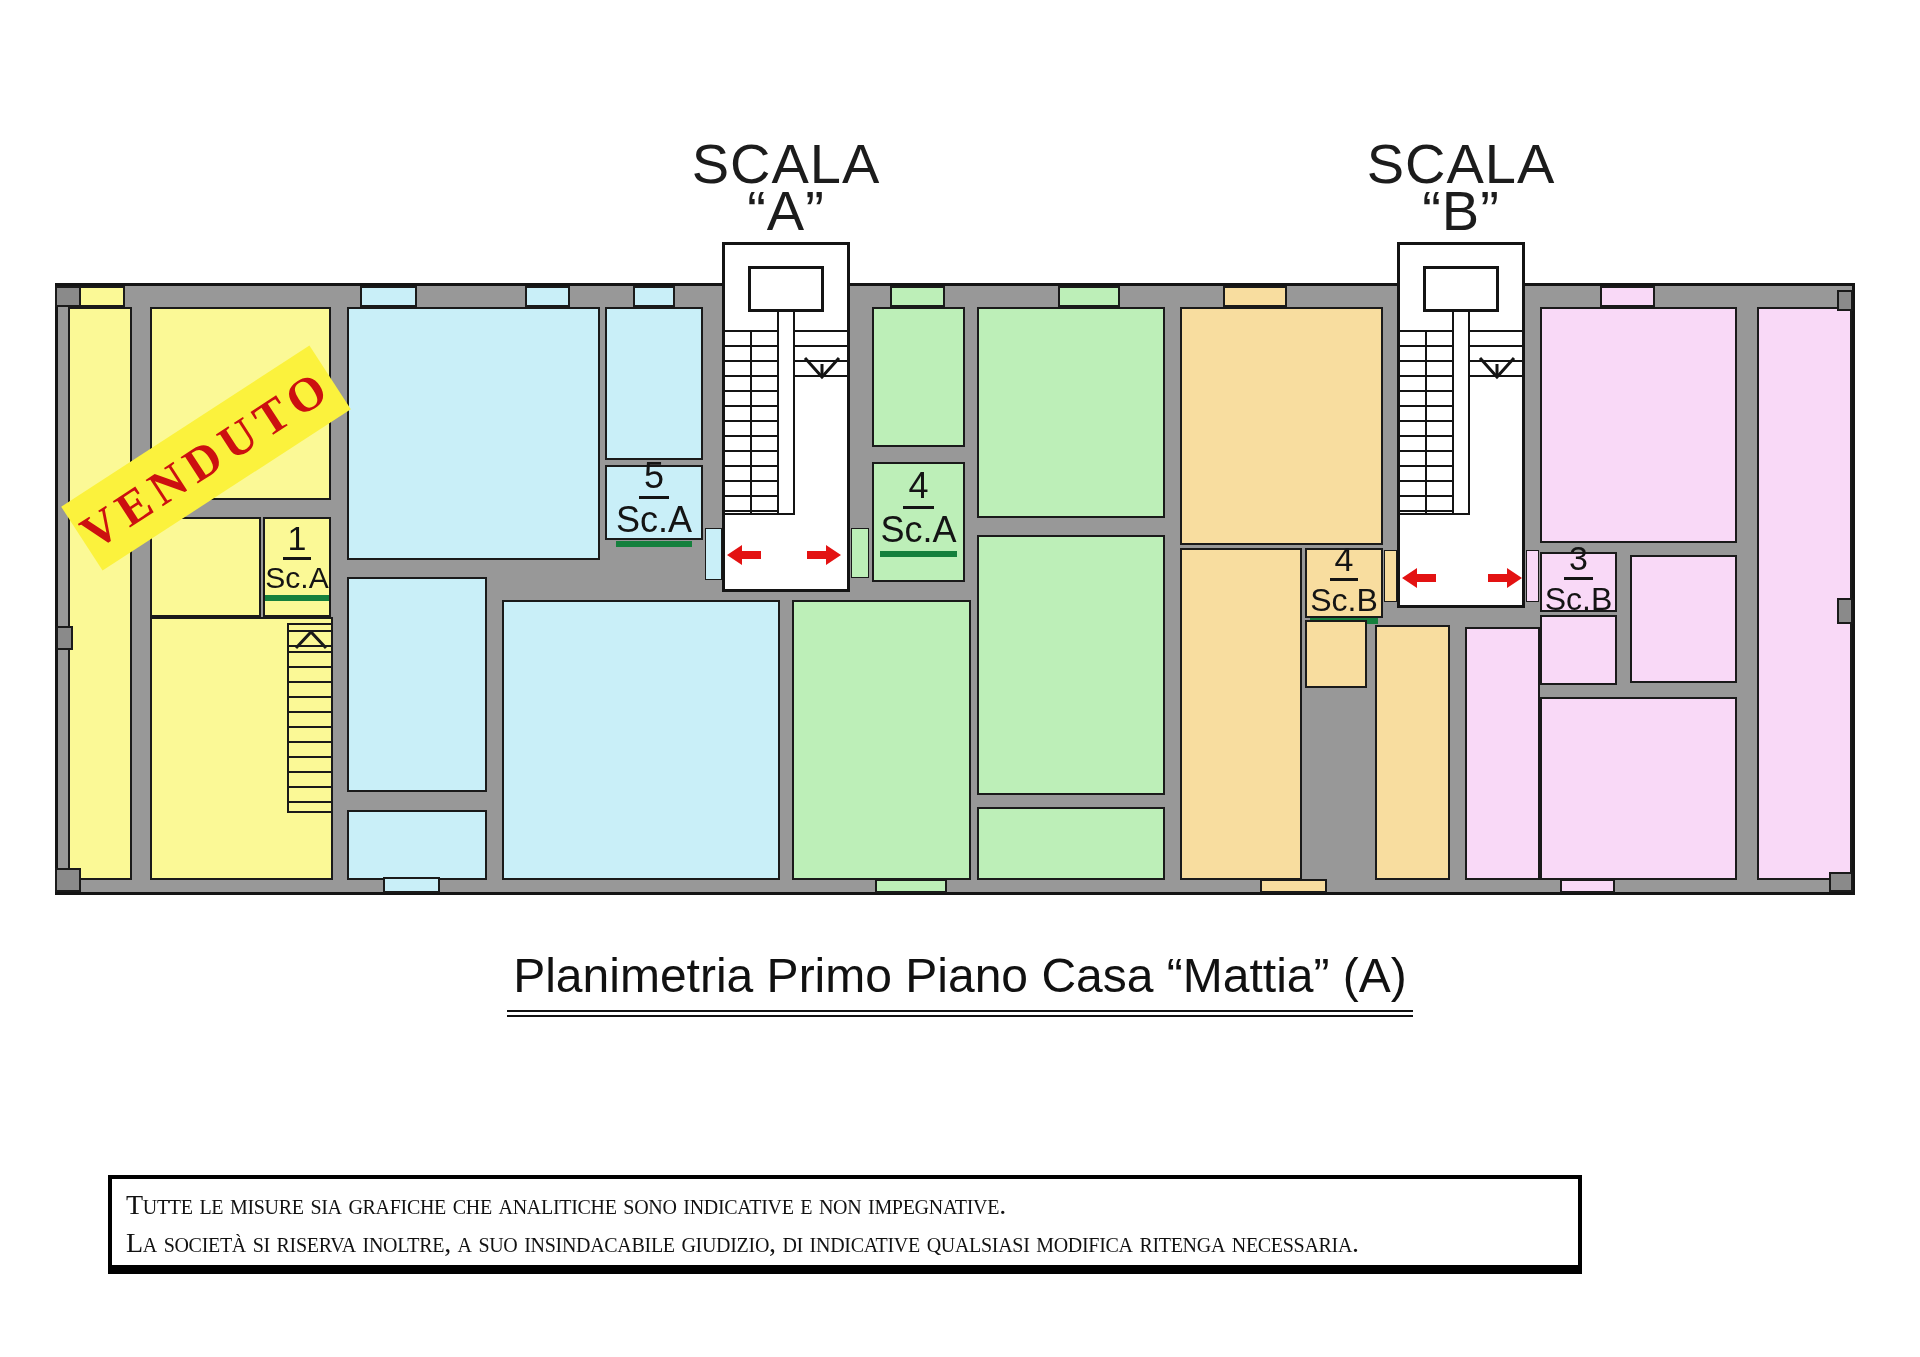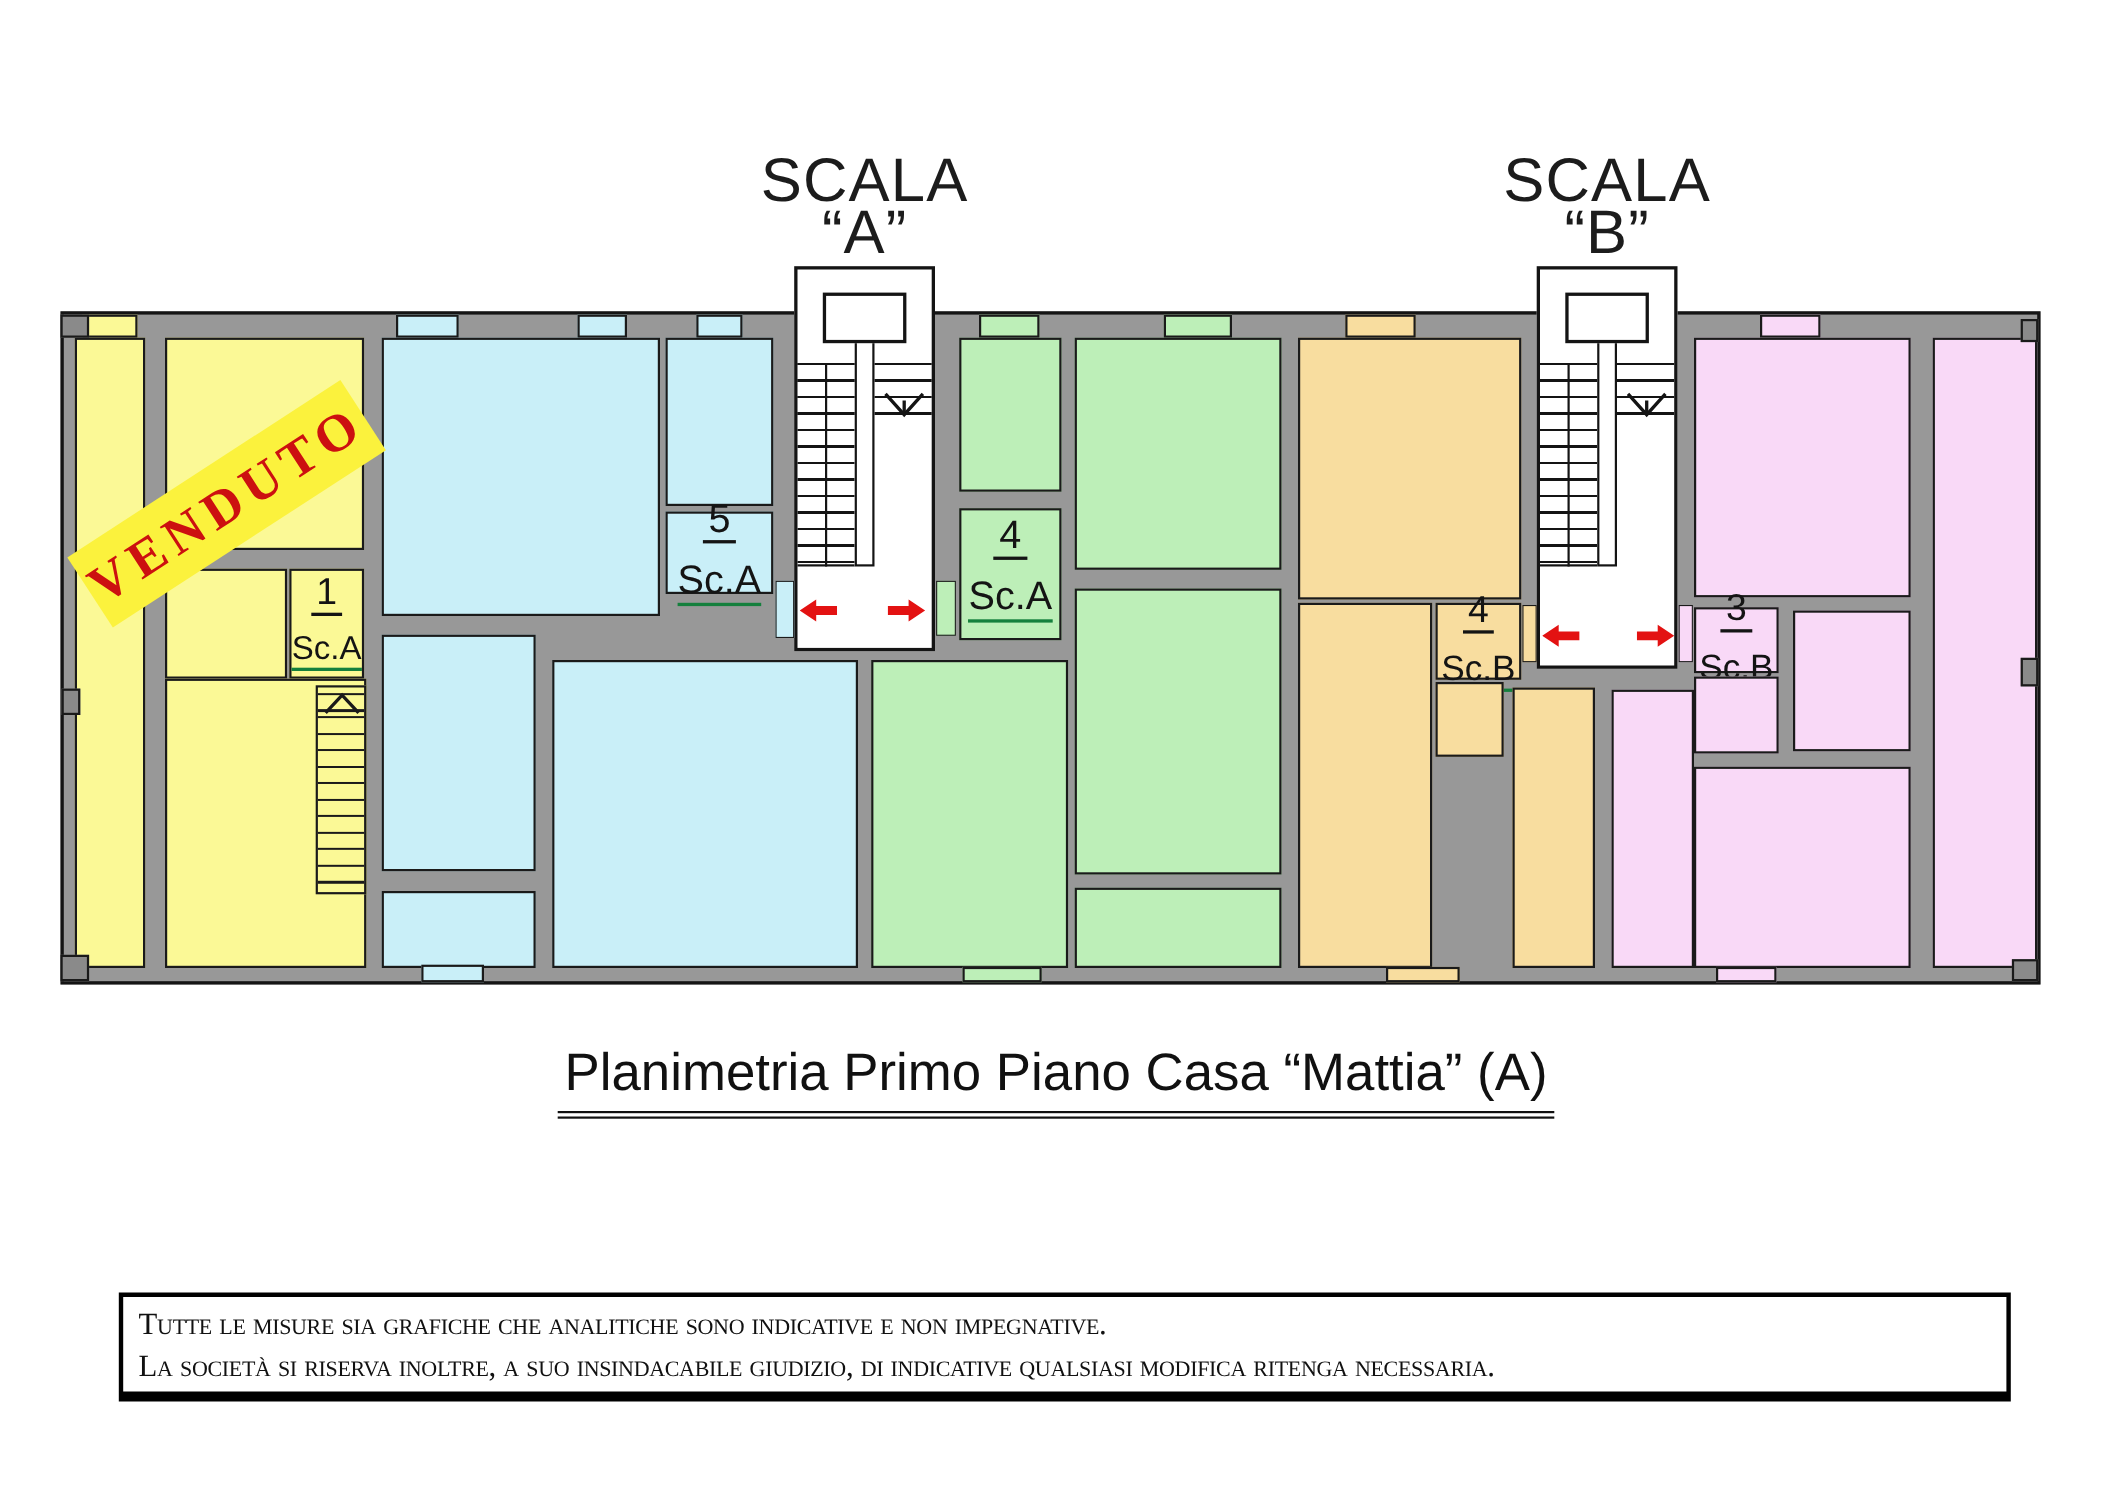--- a/index.html
+++ b/index.html
@@ -24,32 +24,32 @@
   
   .stair-int{position:absolute;border:2px solid #1a1a1a;box-sizing:border-box;z-index:4;
              background-image:repeating-linear-gradient(to bottom,#1a1a1a 0 2px,transparent 2px 15px);
              background-position:0 26px;}
   
   .scala-title{position:absolute;width:220px;text-align:center;color:#1c1c1c;z-index:6;
                font-size:56px;line-height:47px;letter-spacing:1px;}
   .unit-label{position:absolute;inset:0;display:flex;flex-direction:column;align-items:center;
               justify-content:center;color:#141414;z-index:6;white-space:nowrap;overflow:visible;}
   .lbl-num{display:inline-block;border-bottom:3px solid #141414;padding:0 5px 1px 5px;line-height:1.02;}
-  .lbl-scale{display:inline-block;border-bottom:3px solid #15803d;padding-bottom:1px;line-height:1.08;margin-top:14px;}
+  .lbl-scale{display:inline-block;border-bottom:6px solid #15803d;padding-bottom:1px;line-height:1.08;margin-top:2px;}
   .fs36{font-size:36px;} .fs34{font-size:34px;} .fs32{font-size:32px;} .fs30{font-size:30px;}
   
   .stamp{position:absolute;left:58px;top:420px;width:296px;height:76px;z-index:7;
          display:flex;align-items:center;justify-content:center;transform:rotate(-33deg);
          font-family:"Liberation Serif",serif;font-weight:bold;font-size:48px;letter-spacing:7px;}
   
   .title-wrap{position:absolute;left:0;top:948px;width:100%;text-align:center;z-index:8;}
   .title-text{display:inline-block;font-size:48px;color:#111;border-bottom:7px double #111;
               padding:0 6px 7px 6px;letter-spacing:0px;}
   
-  .disclaimer{position:absolute;left:108px;top:1175px;width:1720px;height:99px;box-sizing:border-box;
+  .disclaimer{position:absolute;left:108px;top:1175px;width:1474px;height:99px;box-sizing:border-box;
               border:4px solid #000;border-bottom-width:9px;background:#fff;z-index:8;
               padding:7px 14px 0 14px;}
   .disclaimer p{margin:0;font-family:"Liberation Serif",serif;font-variant:small-caps;
                 font-size:28px;line-height:38px;color:#111;letter-spacing:-0.3px;}
 </style>
 </head>
 <body>
 
 <div id="page">
 

